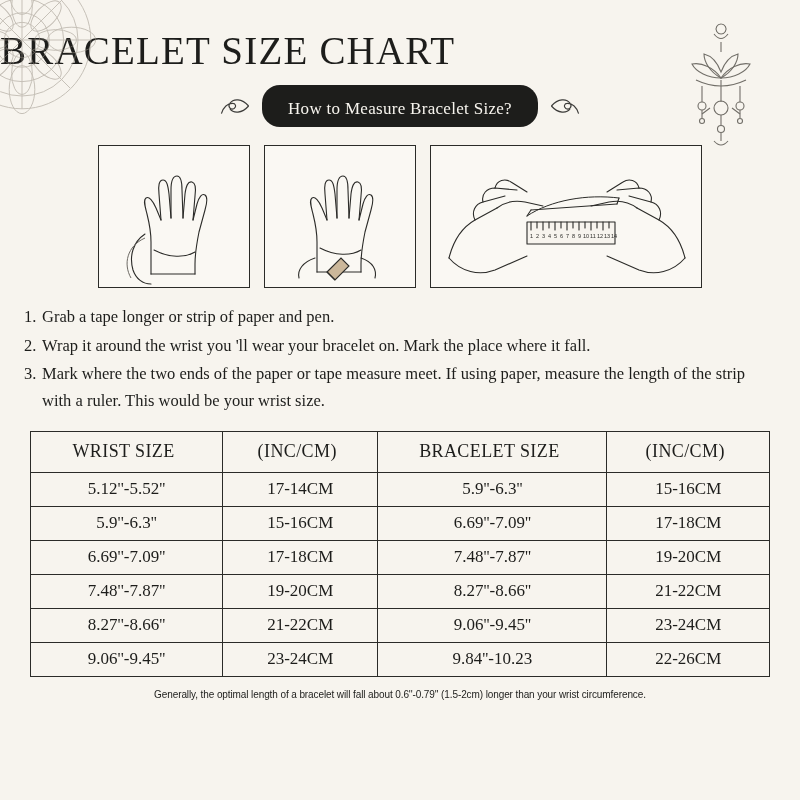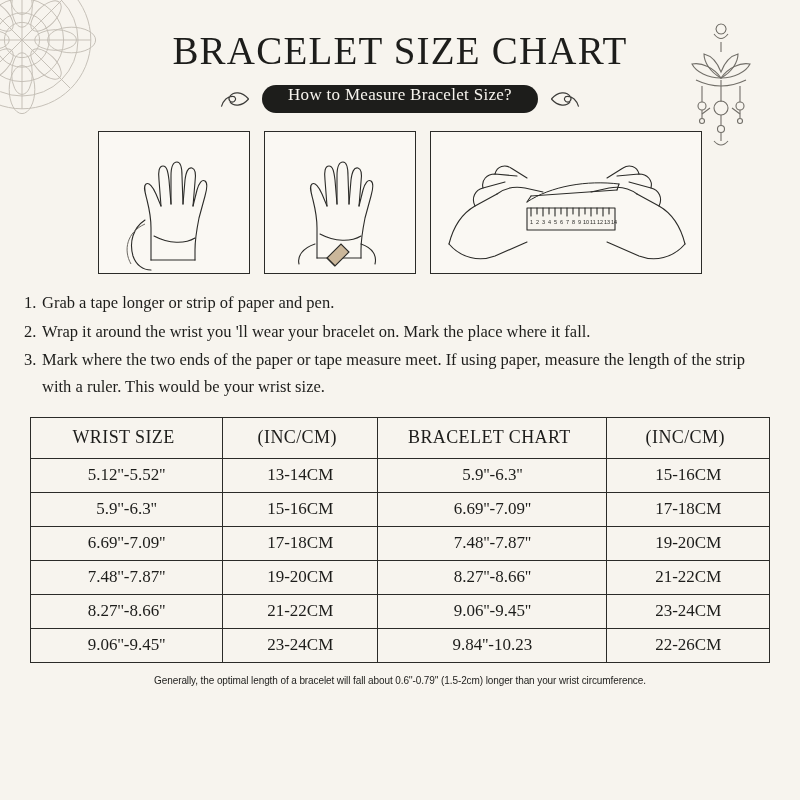--- a/index.html
+++ b/index.html
@@ -35,21 +35,20 @@
   .lotus-deco {
     position: absolute;
     top: 2px;
     right: 24px;
     width: 110px;
     height: 130px;
     opacity: 0.75;
     pointer-events: none;
   }
   h1.title {
-    text-align: center;
     font-size: 39px;
     letter-spacing: 1.2px;
     font-weight: normal;
     margin: 18px 0 0 0;
     padding-top: 10px;
     font-family: "Liberation Serif", serif;
   }
   .subtitle-wrap {
     display: flex;
     align-items: center;
@@ -59,21 +58,21 @@
   }
   .flourish {
     width: 34px;
     height: 26px;
     opacity: 0.85;
   }
   .subtitle-pill {
     background: #1d1d1b;
     color: #f7f4ee;
     border-radius: 18px;
-    padding: 0 26px 8px 26px;
+    padding: 14px 26px 8px 26px;
     font-size: 17px;
     letter-spacing: 0.3px;
     font-family: "Liberation Serif", serif;
   }
   .photos {
     display: flex;
     justify-content: center;
     gap: 14px;
     margin-top: 18px;
   }
@@ -335,28 +334,28 @@
     <colgroup>
       <col class="col-a">
         <col class="col-b">
         <col class="col-c">
         <col class="col-d">
     </colgroup>
     <thead>
       <tr>
         <th>WRIST SIZE</th>
         <th>(INC/CM)</th>
-        <th>BRACELET CHART</th>
+        <th>BRACELET SIZE</th>
         <th>(INC/CM)</th>
       </tr>
     </thead>
     <tbody>
       <tr>
         <td>5.12''-5.52''</td>
-        <td>13-14CM</td>
+        <td>17-14CM</td>
         <td>5.9''-6.3''</td>
         <td>15-16CM</td>
       </tr>
       <tr>
         <td>5.9''-6.3''</td>
         <td>15-16CM</td>
         <td>6.69''-7.09''</td>
         <td>17-18CM</td>
       </tr>
       <tr>

